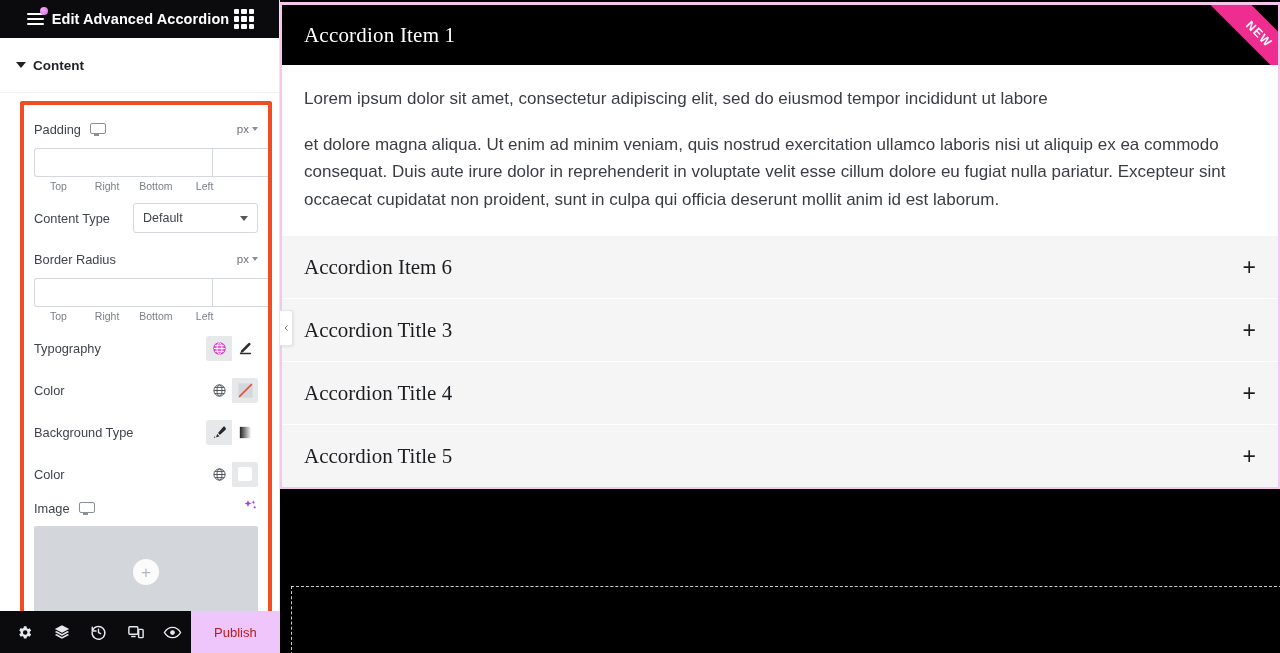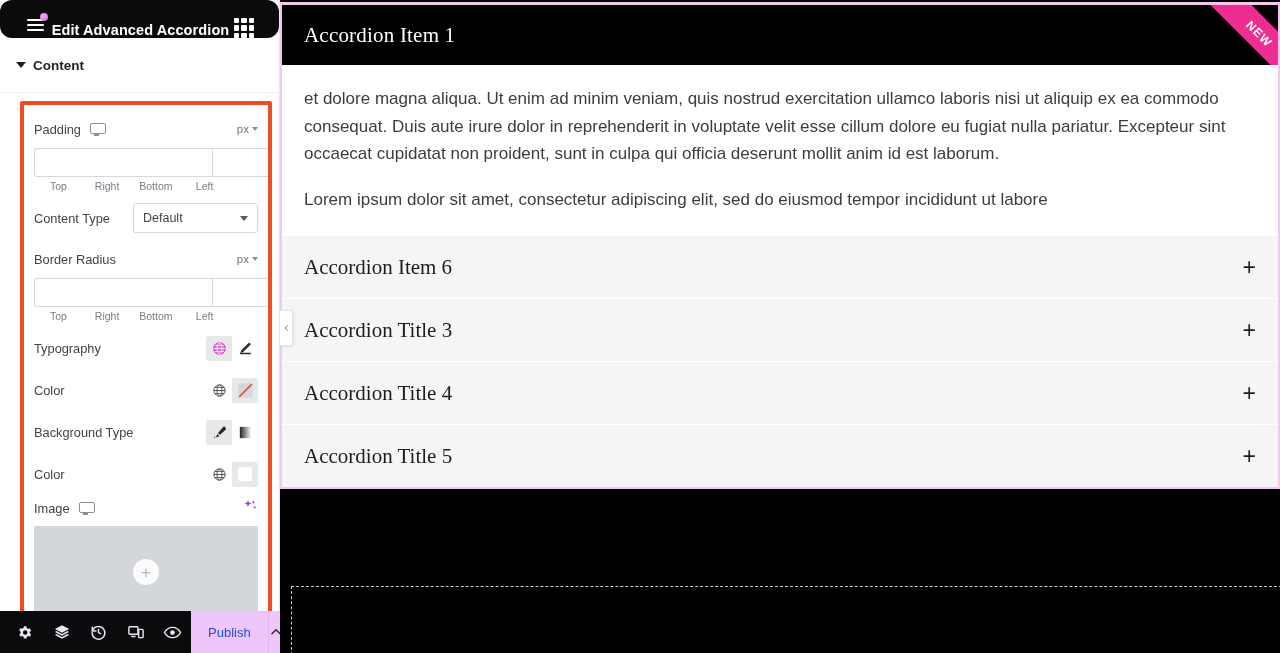--- a/index.html
+++ b/index.html
@@ -15,23 +15,22 @@
   .panel {
     width: 280px; height: 653px;
     background: #ffffff;
     display: flex; flex-direction: column;
     position: relative;
     flex: 0 0 280px;
     border-right: 1px solid #e6e9ec;
   }
   .panel-header {
     height: 38px; background: #0b0b0e; color: #fff;
-    display: flex; align-items: flex-end; padding: 0 25px;
+    display: flex; align-items: center; padding: 0 25px;
     flex: 0 0 38px;
-    border-radius: 12px;
   }
   .hamburger { position: relative; width: 26px; height: 26px; display:flex; flex-direction:column; justify-content:center; gap:3px; cursor:pointer; }
   .hamburger i { display:block; width:17px; height:2px; background:#fff; border-radius:1px; margin-left:2px;}
   .ham-dot { position:absolute; top:1px; right:3px; width:8px; height:8px; border-radius:50%;
     background: radial-gradient(circle at 35% 35%, #f0a8f5, #d86ee0); }
   .panel-title {
     flex: 1; text-align: center; font-size: 14.5px; font-weight: 700;
     letter-spacing: .1px; color: #fff; padding-right: 4px;
   }
   .grid-icon { width: 20px; height: 20px; display:grid; grid-template-columns: repeat(3,1fr); grid-template-rows: repeat(3,1fr); gap:2px; cursor:pointer; }
@@ -106,21 +105,21 @@
 
   
   .panel-footer {
     height: 42px; background: #0b0b0e; display: flex; align-items: center;
     flex: 0 0 42px;
   }
   .footer-icons { display:flex; align-items:center; gap:0; padding-left: 6px; flex:1; }
   .fic { width: 37px; height: 42px; display:flex; align-items:center; justify-content:center; cursor:pointer; }
   .publish-btn {
     height: 42px; background: #efc6fb; display:flex; align-items:center; justify-content:center;
-    padding: 0 17px; font-size: 13px; color: #1d4ed8; cursor: pointer; font-weight:400;
+    padding: 0 23px; font-size: 13px; color: #b91c1c; cursor: pointer; font-weight:400;
   }
   .publish-arrow {
     width: 38px; height: 42px; background: #efc6fb; display:flex; align-items:center; justify-content:center;
     cursor:pointer; border-left:1px solid #e3b4f2;
   }
 
   
   .collapse-handle {
     position: absolute; left: 280px; top: 310px; width: 13px; height: 36px;
     background: #ffffff; border: 1px solid #e2e4e7; border-left: none;
@@ -424,22 +423,22 @@
     <div class="acc-wrap">
 
       <div class="acc-item">
         <div class="acc-head-active">
           <span>Accordion Item 1</span>
           <div class="ribbon">
             <div class="band">NEW</div>
           </div>
         </div>
         <div class="acc-body">
+          <p>Lorem ipsum dolor sit amet, consectetur adipiscing elit, sed do eiusmod tempor incididunt ut labore</p>
           <p>et dolore magna aliqua. Ut enim ad minim veniam, quis nostrud exercitation ullamco laboris nisi ut aliquip ex ea commodo consequat. Duis aute irure dolor in reprehenderit in voluptate velit esse cillum dolore eu fugiat nulla pariatur. Excepteur sint occaecat cupidatat non proident, sunt in culpa qui officia deserunt mollit anim id est laborum.</p>
-          <p>Lorem ipsum dolor sit amet, consectetur adipiscing elit, sed do eiusmod tempor incididunt ut labore</p>
         </div>
       </div>
 
       <div class="acc-head">
         <span>Accordion Item 6</span>
         <span class="acc-plus">+</span>
       </div>
 
       <div class="acc-head">
         <span>Accordion Title 3</span>

